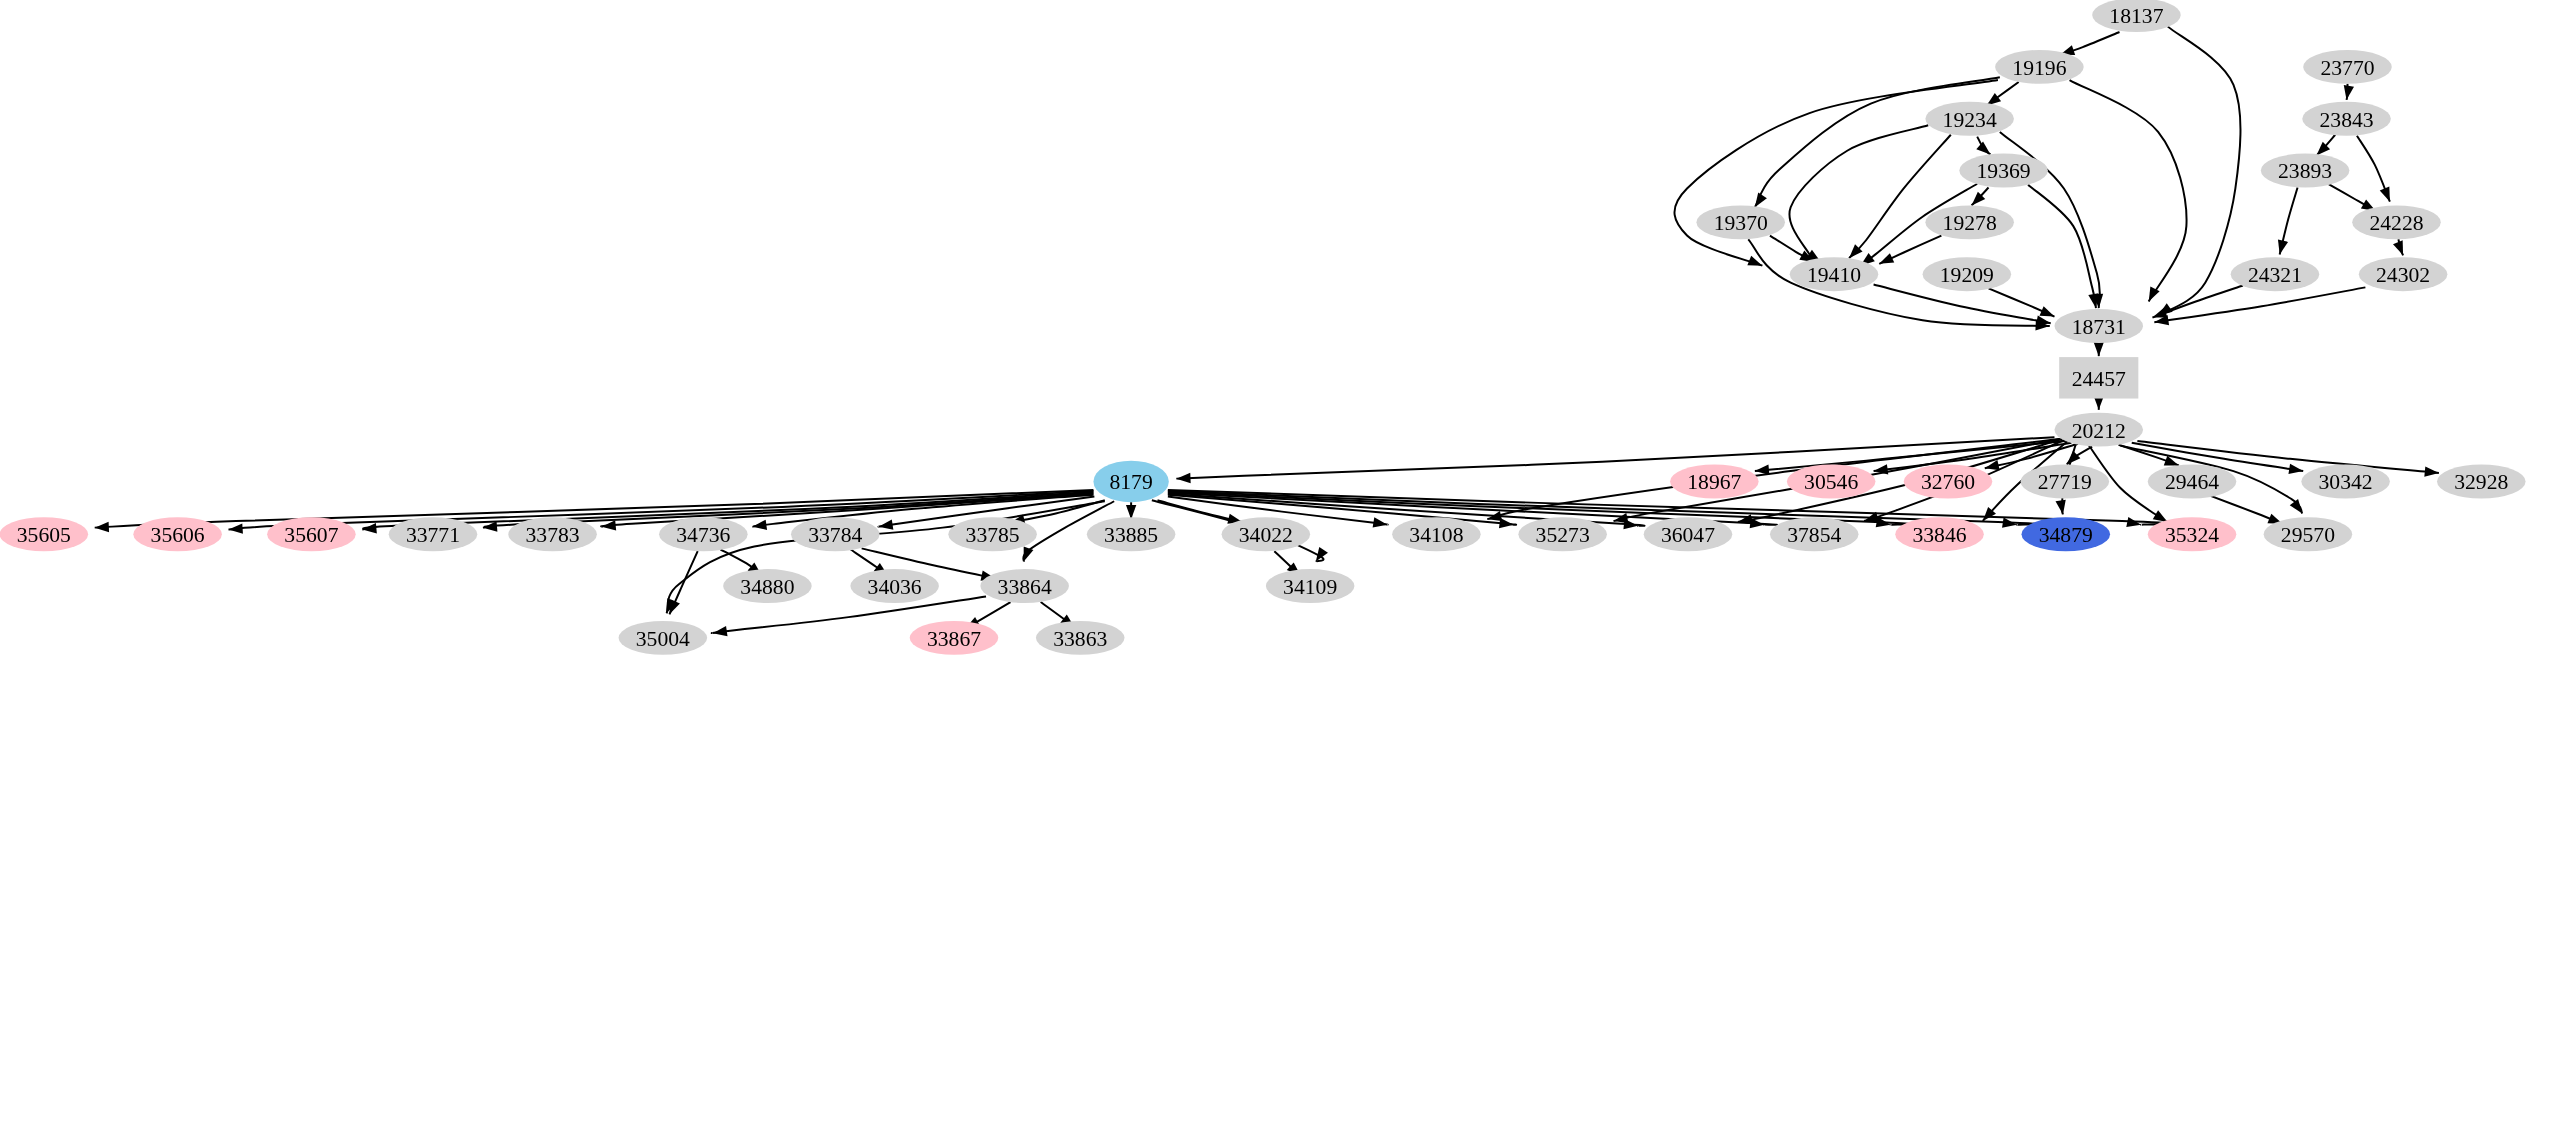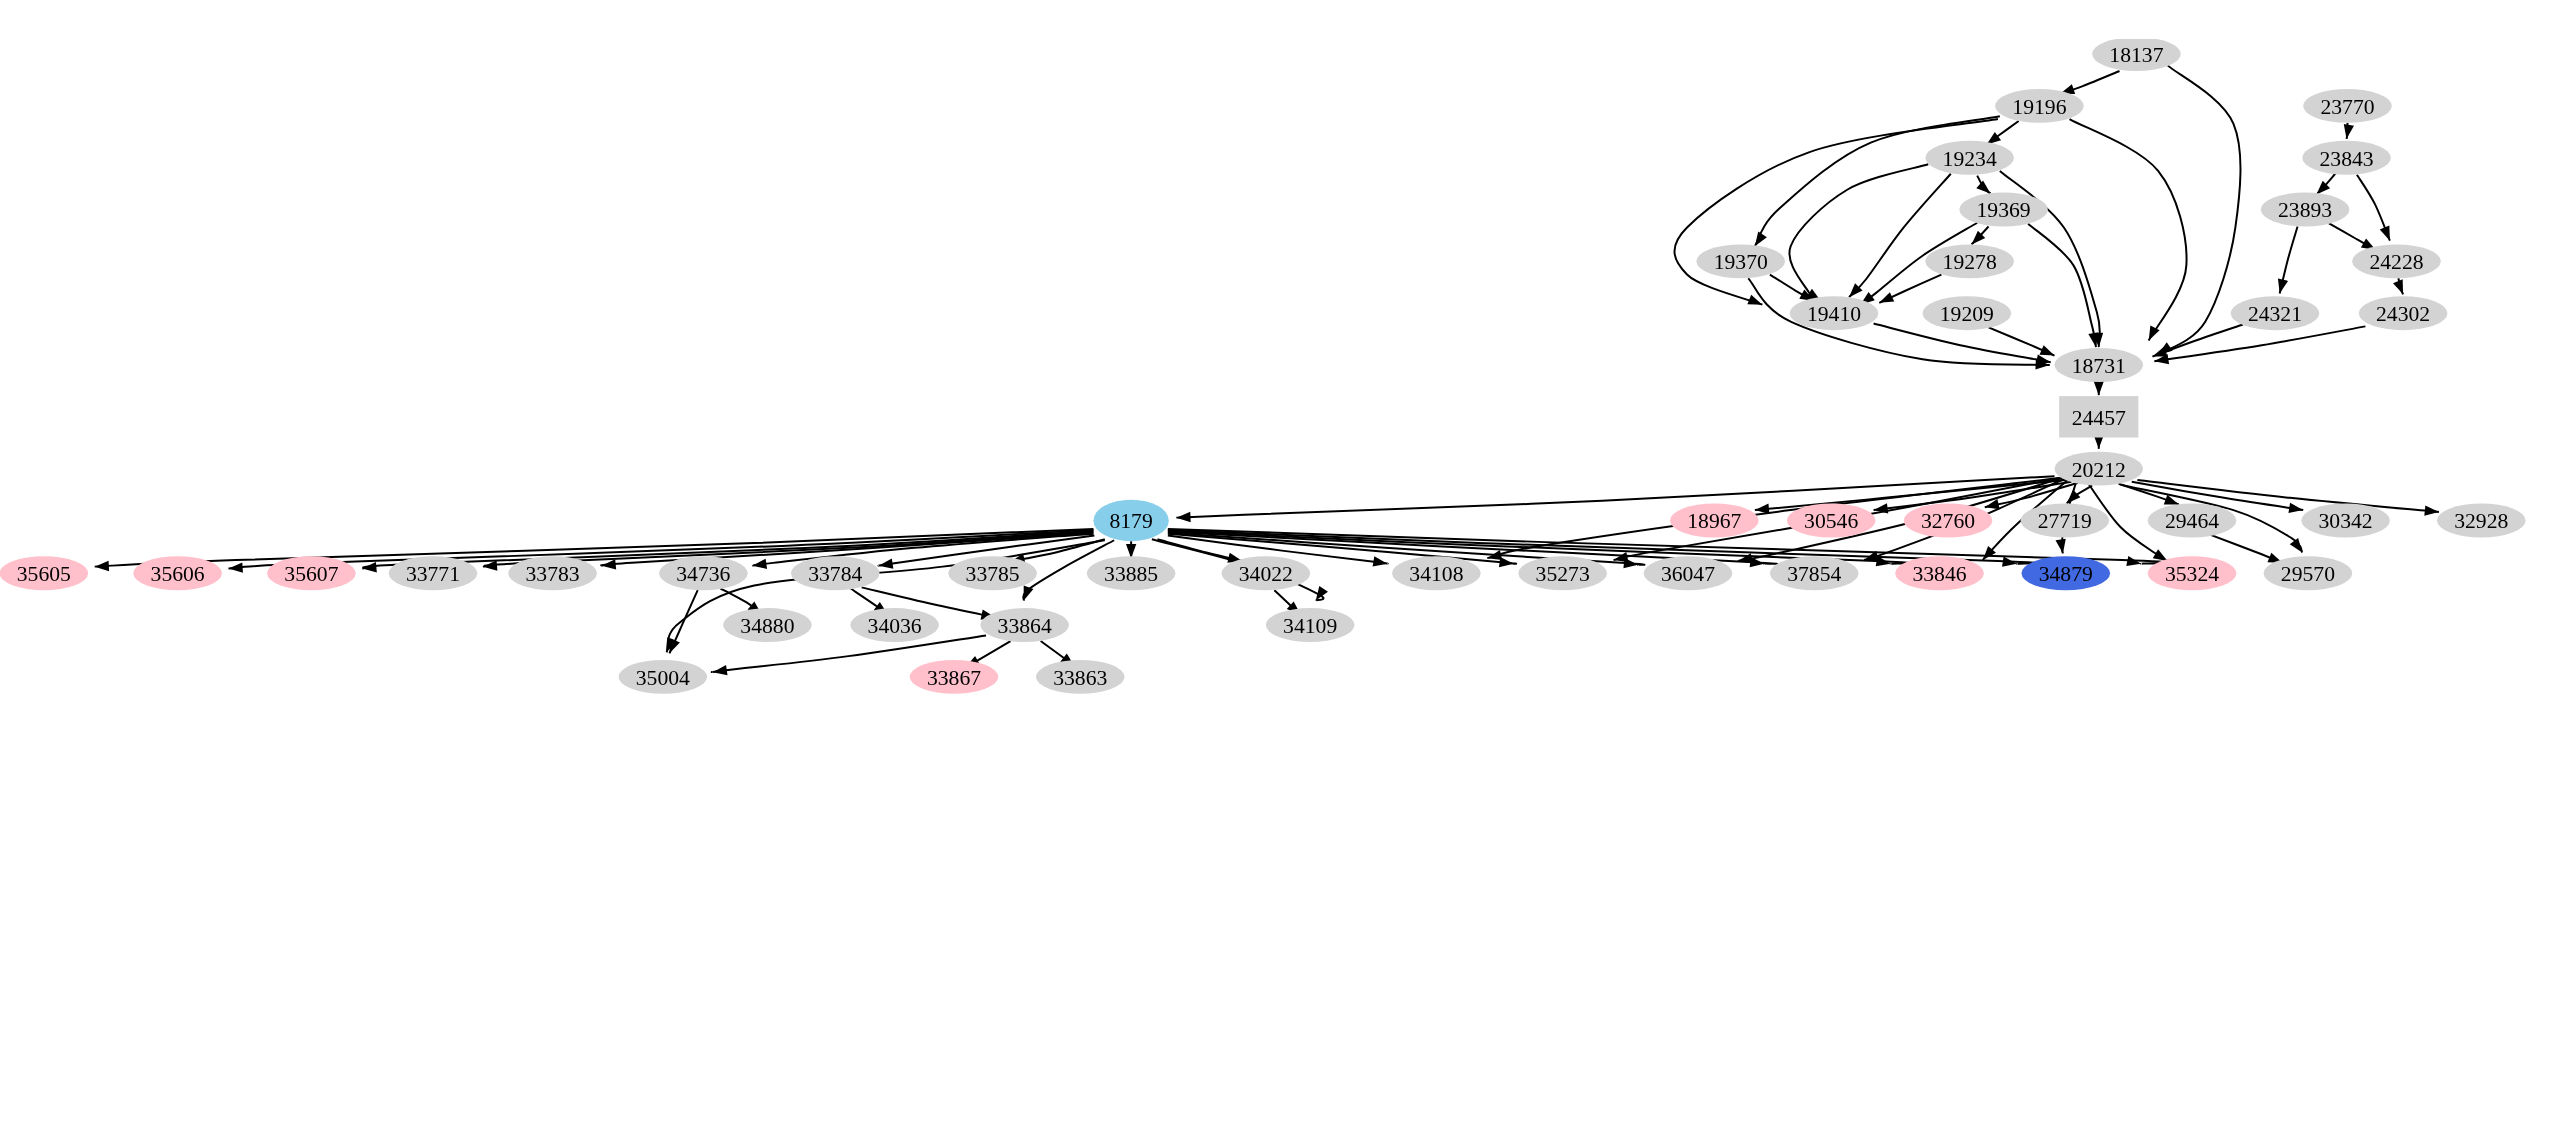--- a/index.html
+++ b/index.html
@@ -10,21 +10,20 @@
   body {
     width: 2576px;
     height: 1141px;
     font-family: "Liberation Serif", serif;
     overflow: hidden;
   }
   #graph-root {
     position: relative;
     width: 2576px;
     height: 966px;
-    margin-top: 39px;
   }
   svg#graph-svg {
     display: block;
     width: 2576px;
     height: 1141px;
   }
   .node-ellipse {
     stroke: none;
   }
   .node-rect {

